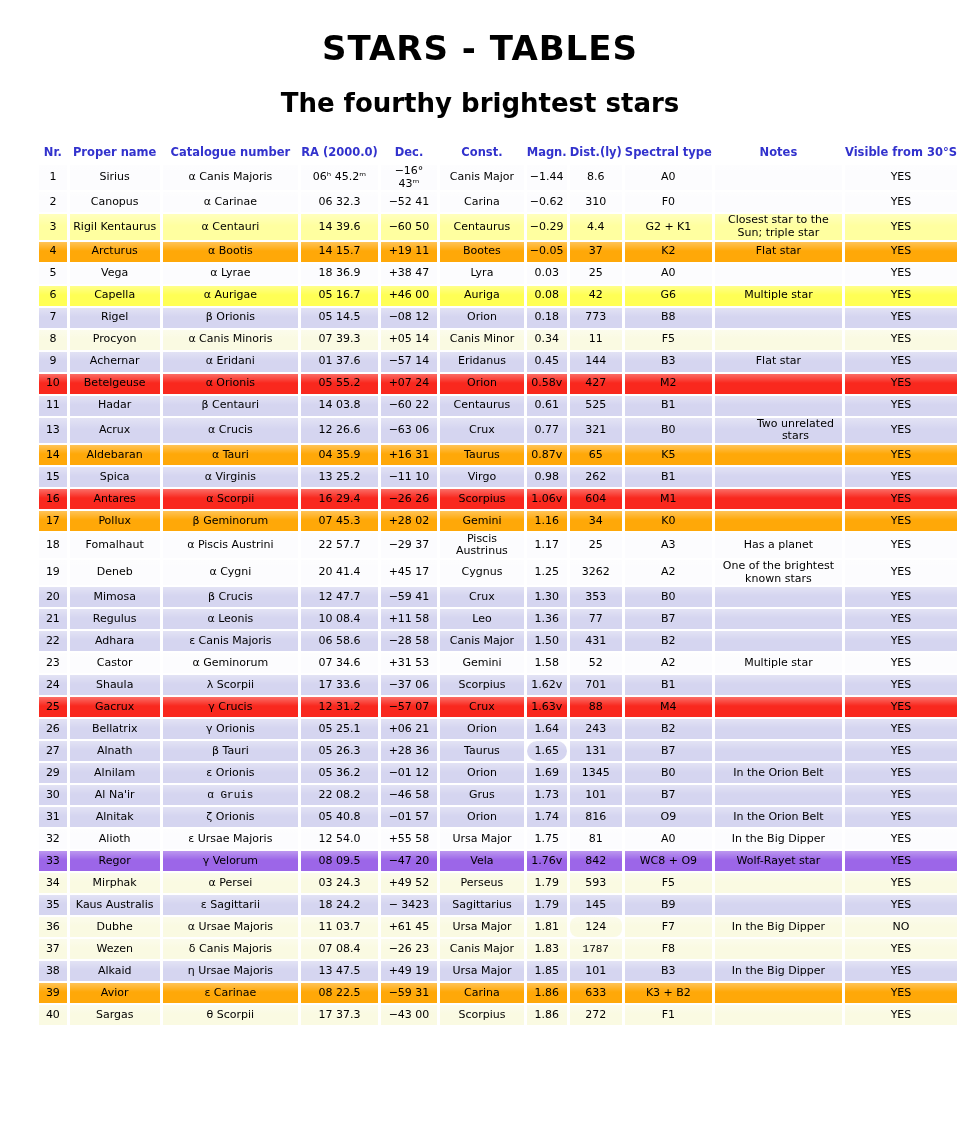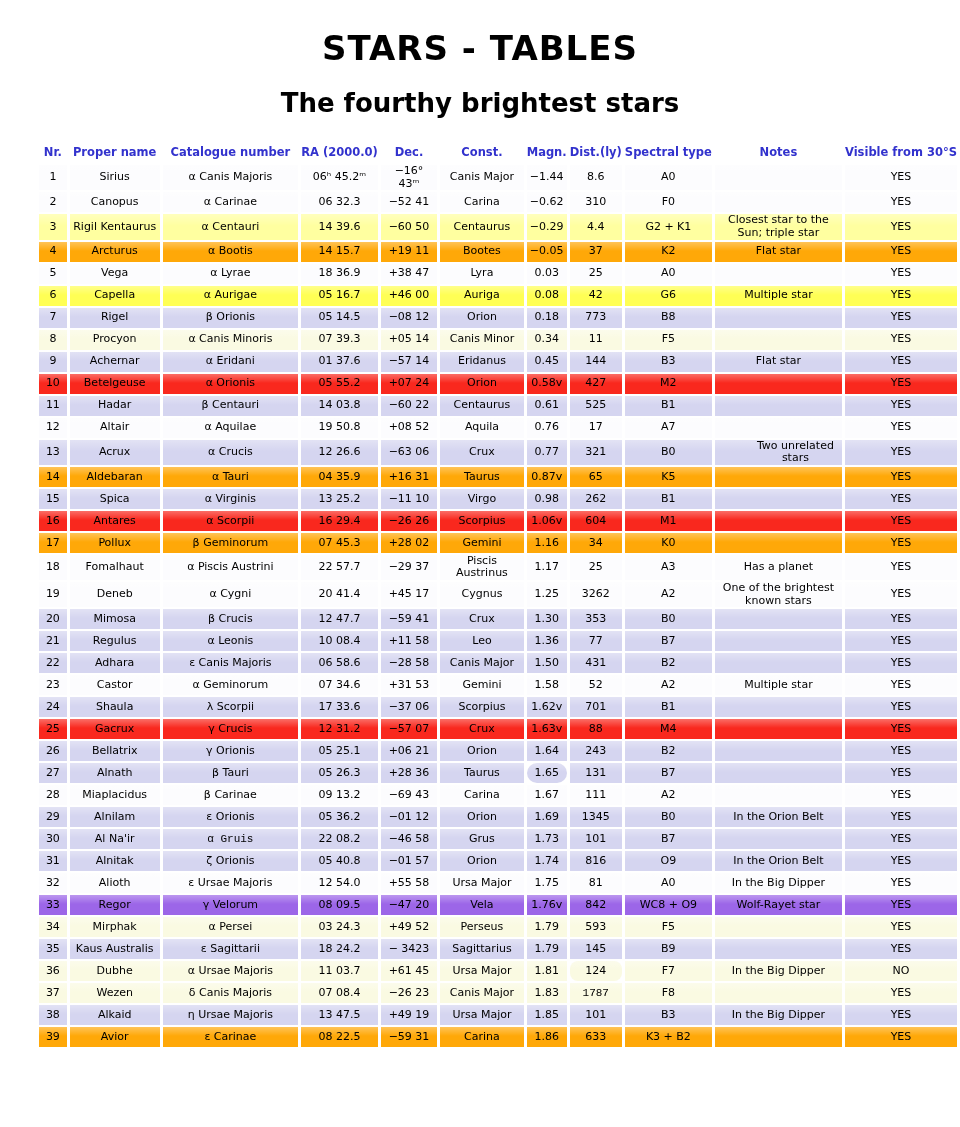--- a/index.html
+++ b/index.html
@@ -232,33 +232,20 @@
         <td style="background-color: rgb(213, 213, 240);">14 03.8</td>
         <td style="background-color: rgb(213, 213, 240);">−60 22</td>
         <td style="background-color: rgb(213, 213, 240);">Centaurus</td>
         <td style="background-color: rgb(213, 213, 240);">0.61</td>
         <td style="background-color: rgb(213, 213, 240);">525</td>
         <td style="background-color: rgb(213, 213, 240);">B1</td>
         <td style="background-color: rgb(213, 213, 240);"></td>
         <td style="background-color: rgb(213, 213, 240);">YES</td>
       </tr>
       <tr>
-        <td style="background-color: rgb(252, 252, 254);">12</td>
-        <td style="background-color: rgb(252, 252, 254);">Altair</td>
-        <td style="background-color: rgb(252, 252, 254);">α Aquilae</td>
-        <td style="background-color: rgb(252, 252, 254);">19 50.8</td>
-        <td style="background-color: rgb(252, 252, 254);">+08 52</td>
-        <td style="background-color: rgb(252, 252, 254);">Aquila</td>
-        <td style="background-color: rgb(252, 252, 254);">0.76</td>
-        <td style="background-color: rgb(252, 252, 254);">17</td>
-        <td style="background-color: rgb(252, 252, 254);">A7</td>
-        <td style="background-color: rgb(252, 252, 254);"></td>
-        <td style="background-color: rgb(252, 252, 254);">YES</td>
-      </tr>
-      <tr>
         <td style="background-color: rgb(213, 213, 240);">13</td>
         <td style="background-color: rgb(213, 213, 240);">Acrux</td>
         <td style="background-color: rgb(213, 213, 240);">α Crucis</td>
         <td style="background-color: rgb(213, 213, 240);">12 26.6</td>
         <td style="background-color: rgb(213, 213, 240);">−63 06</td>
         <td style="background-color: rgb(213, 213, 240);">Crux</td>
         <td style="background-color: rgb(213, 213, 240);">0.77</td>
         <td style="background-color: rgb(213, 213, 240);">321</td>
         <td style="background-color: rgb(213, 213, 240);">B0</td>
         <td style="background-color: rgb(213, 213, 240); padding-left: 36px;">Two unrelated stars</td>
@@ -440,33 +427,20 @@
         <td style="background-color: rgb(213, 213, 240);">05 26.3</td>
         <td style="background-color: rgb(213, 213, 240);">+28 36</td>
         <td style="background-color: rgb(213, 213, 240);">Taurus</td>
         <td style="background-color: rgb(213, 213, 240); border-radius: 10px;">1.65</td>
         <td style="background-color: rgb(213, 213, 240);">131</td>
         <td style="background-color: rgb(213, 213, 240);">B7</td>
         <td style="background-color: rgb(213, 213, 240);"></td>
         <td style="background-color: rgb(213, 213, 240);">YES</td>
       </tr>
       <tr>
-        <td style="background-color: rgb(252, 252, 254);">28</td>
-        <td style="background-color: rgb(252, 252, 254);">Miaplacidus</td>
-        <td style="background-color: rgb(252, 252, 254);">β Carinae</td>
-        <td style="background-color: rgb(252, 252, 254);">09 13.2</td>
-        <td style="background-color: rgb(252, 252, 254);">−69 43</td>
-        <td style="background-color: rgb(252, 252, 254);">Carina</td>
-        <td style="background-color: rgb(252, 252, 254);">1.67</td>
-        <td style="background-color: rgb(252, 252, 254);">111</td>
-        <td style="background-color: rgb(252, 252, 254);">A2</td>
-        <td style="background-color: rgb(252, 252, 254);"></td>
-        <td style="background-color: rgb(252, 252, 254);">YES</td>
-      </tr>
-      <tr>
         <td style="background-color: rgb(213, 213, 240);">29</td>
         <td style="background-color: rgb(213, 213, 240);">Alnilam</td>
         <td style="background-color: rgb(213, 213, 240);">ε Orionis</td>
         <td style="background-color: rgb(213, 213, 240);">05 36.2</td>
         <td style="background-color: rgb(213, 213, 240);">−01 12</td>
         <td style="background-color: rgb(213, 213, 240);">Orion</td>
         <td style="background-color: rgb(213, 213, 240);">1.69</td>
         <td style="background-color: rgb(213, 213, 240);">1345</td>
         <td style="background-color: rgb(213, 213, 240);">B0</td>
         <td style="background-color: rgb(213, 213, 240);">In the Orion Belt</td>
@@ -595,14 +569,27 @@
         <td style="background-color: rgb(255, 168, 8);">ε Carinae</td>
         <td style="background-color: rgb(255, 168, 8);">08 22.5</td>
         <td style="background-color: rgb(255, 168, 8);">−59 31</td>
         <td style="background-color: rgb(255, 168, 8);">Carina</td>
         <td style="background-color: rgb(255, 168, 8);">1.86</td>
         <td style="background-color: rgb(255, 168, 8);">633</td>
         <td style="background-color: rgb(255, 168, 8);">K3 + B2</td>
         <td style="background-color: rgb(255, 168, 8);"></td>
         <td style="background-color: rgb(255, 168, 8);">YES</td>
       </tr>
+      <tr>
+        <td style="background-color: rgb(250, 250, 226);">40</td>
+        <td style="background-color: rgb(250, 250, 226);">Sargas</td>
+        <td style="background-color: rgb(250, 250, 226);">θ Scorpii</td>
+        <td style="background-color: rgb(250, 250, 226);">17 37.3</td>
+        <td style="background-color: rgb(250, 250, 226);">−43 00</td>
+        <td style="background-color: rgb(250, 250, 226);">Scorpius</td>
+        <td style="background-color: rgb(250, 250, 226);">1.86</td>
+        <td style="background-color: rgb(250, 250, 226);">272</td>
+        <td style="background-color: rgb(250, 250, 226);">F1</td>
+        <td style="background-color: rgb(250, 250, 226);"></td>
+        <td style="background-color: rgb(250, 250, 226);">YES</td>
+      </tr>
     </tbody>
 </table>
 
 </body></html>

